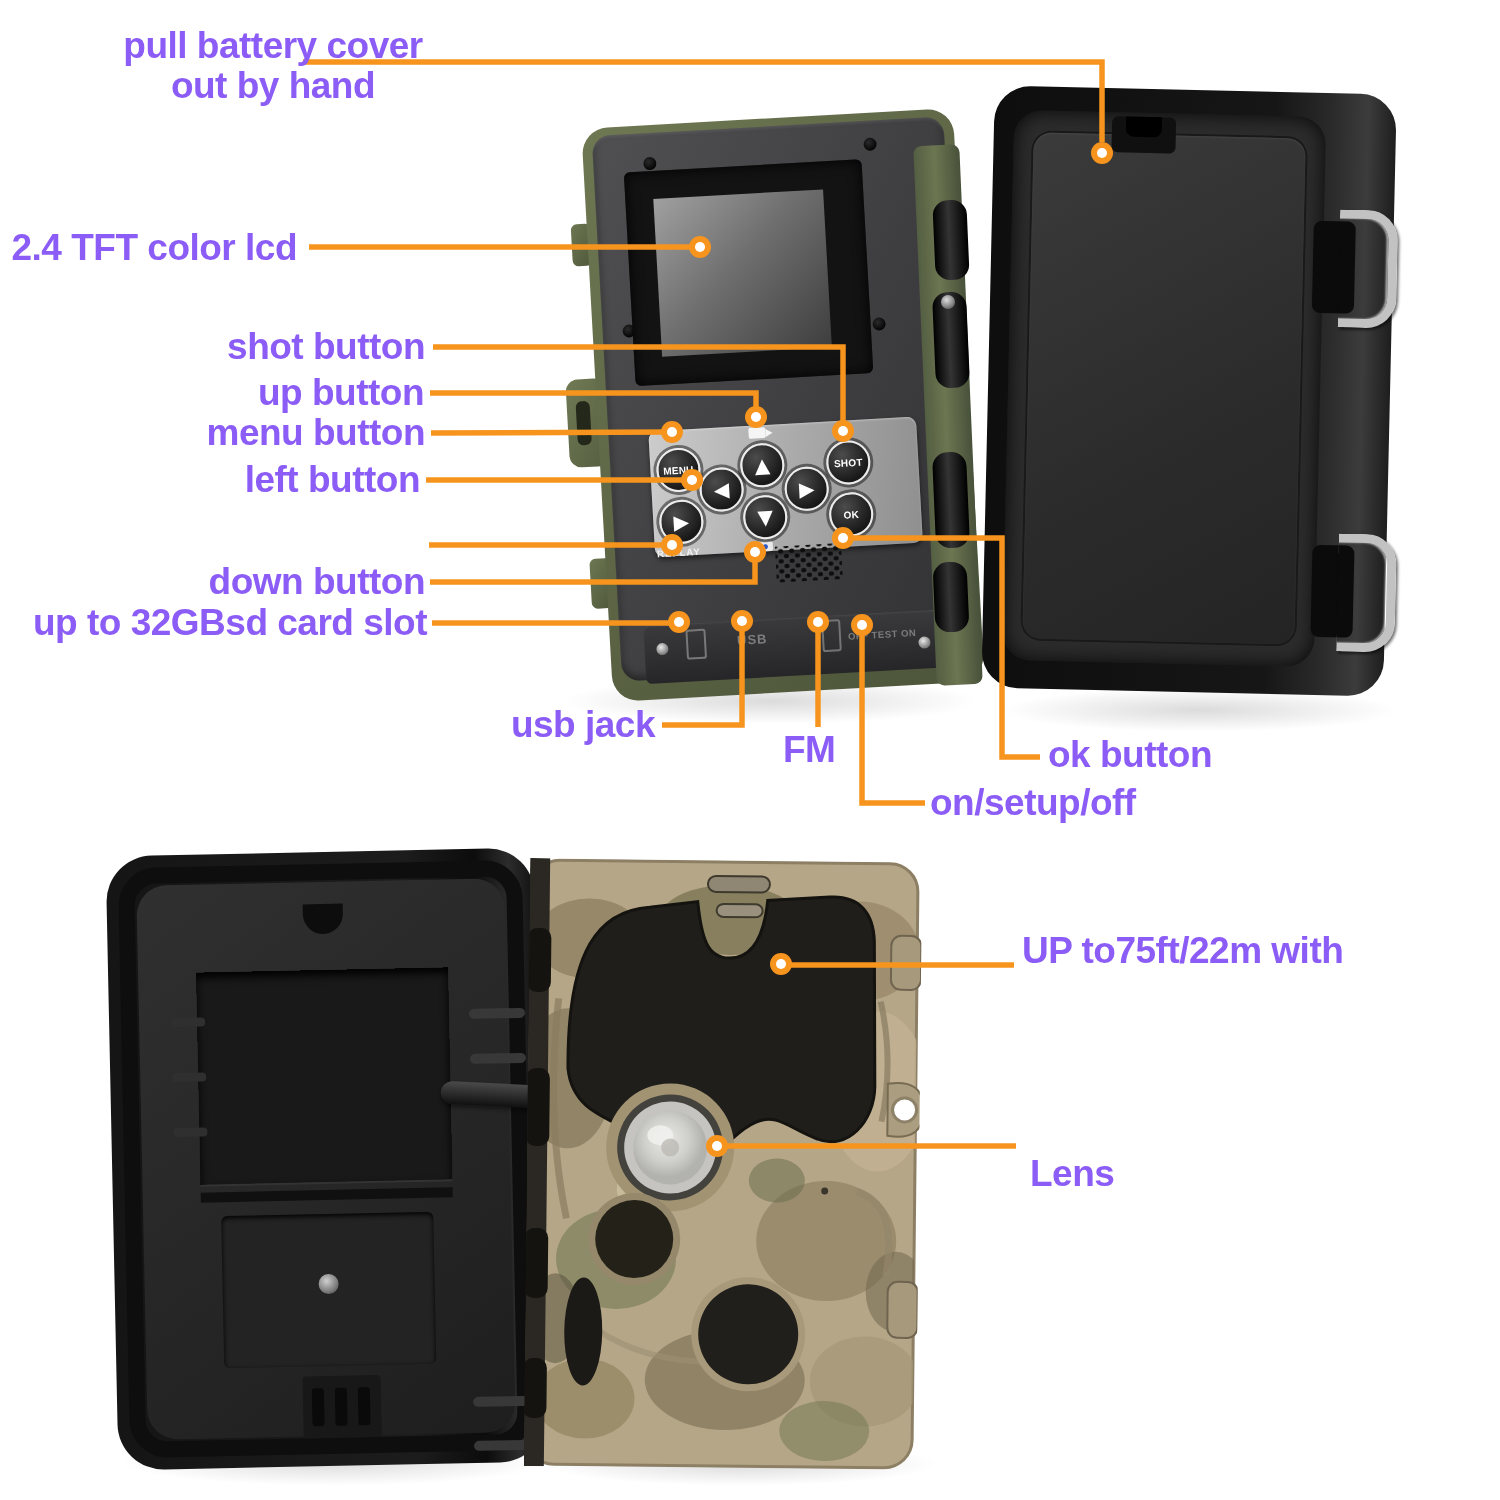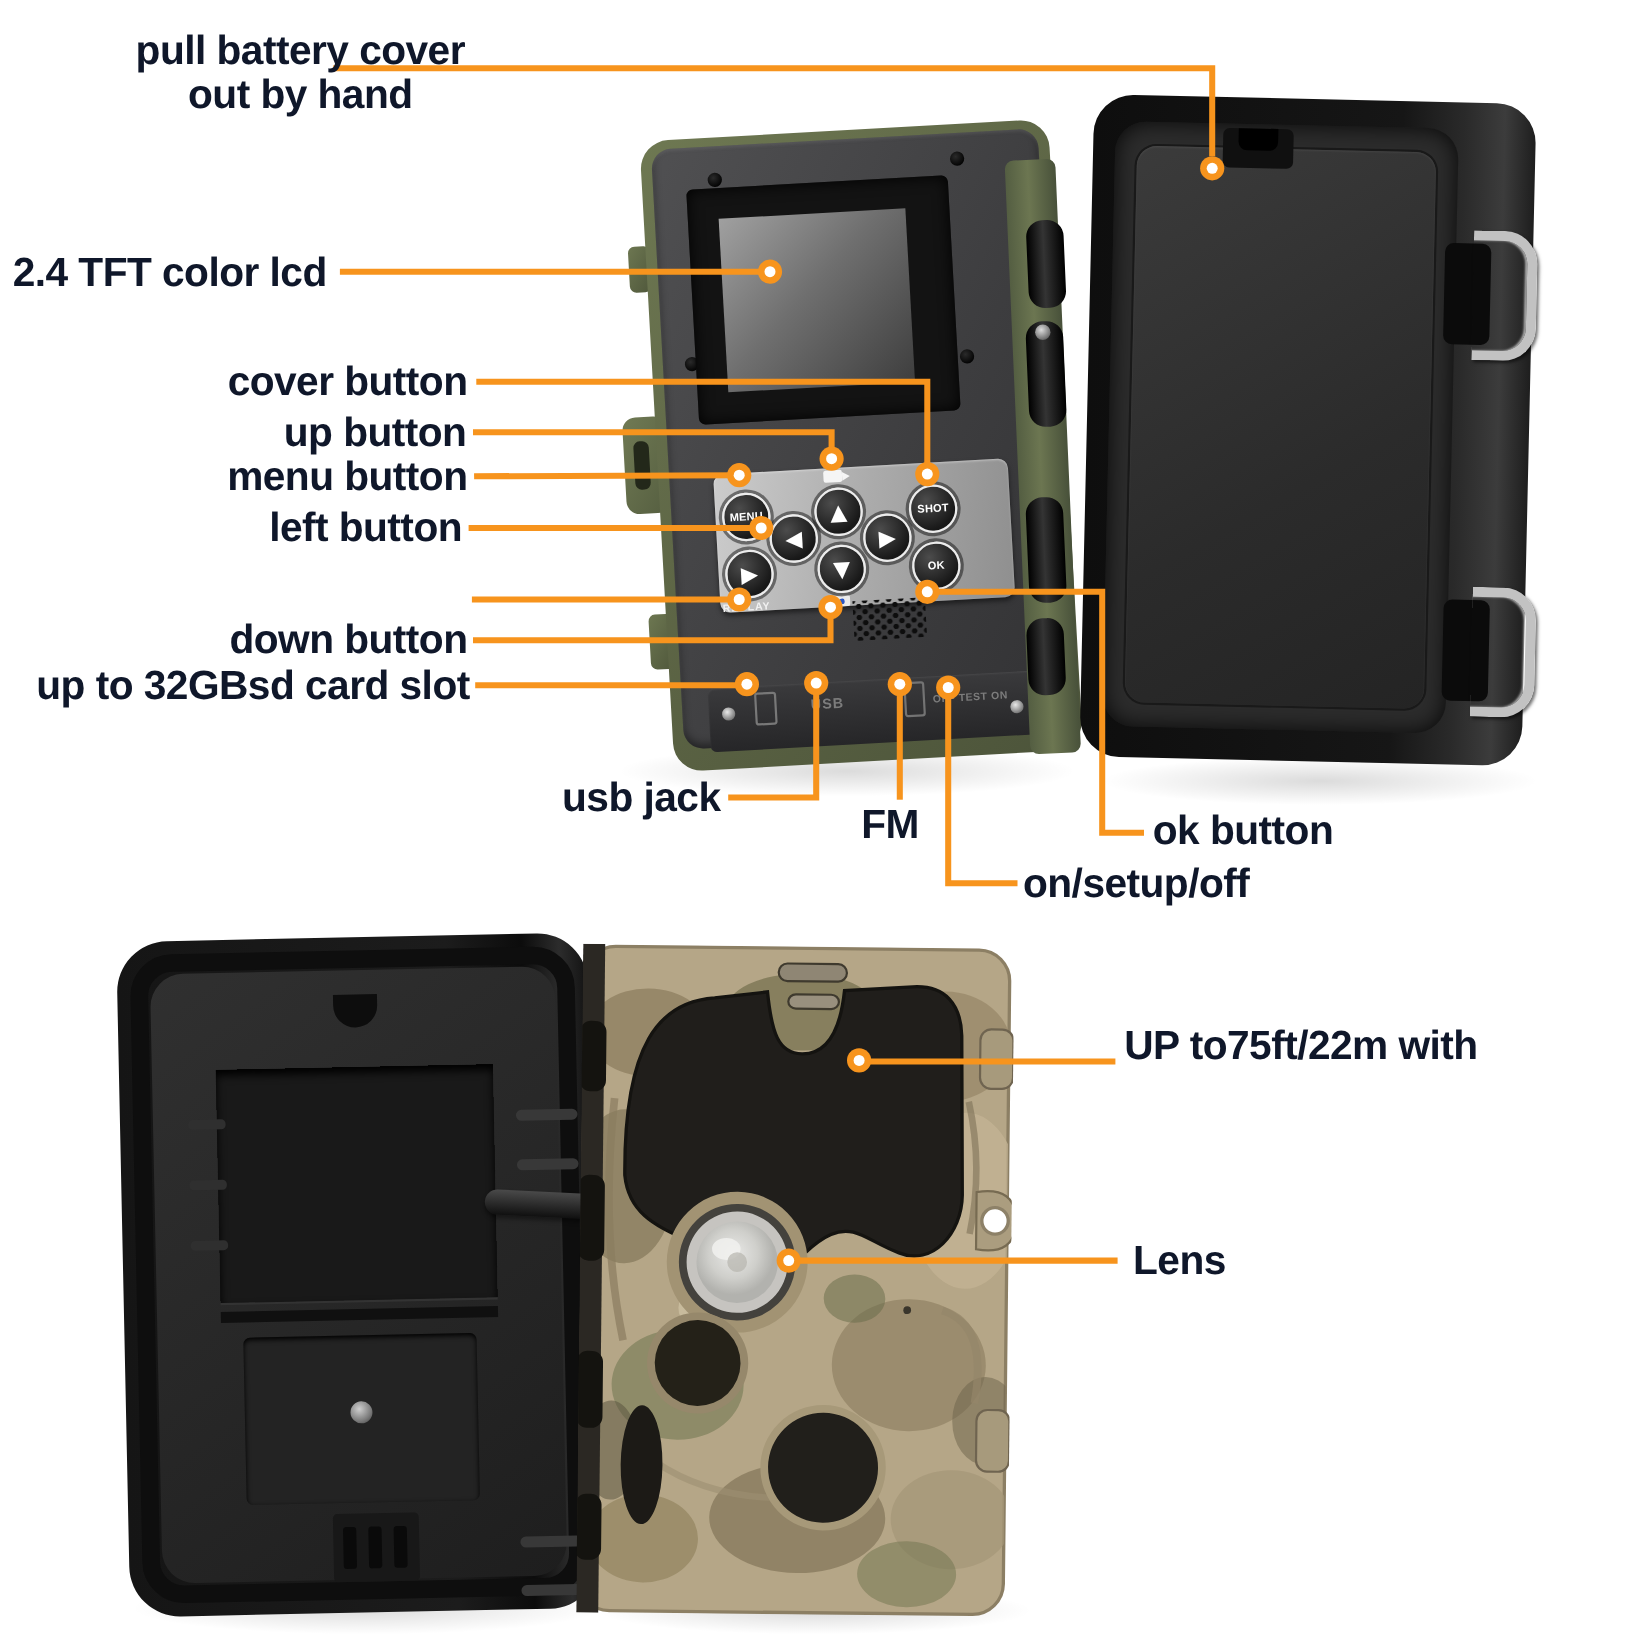--- a/index.html
+++ b/index.html
@@ -1,19 +1,19 @@
 <!DOCTYPE html>
 <html><head>
 <meta charset="utf-8">
 <style>
   html,body{margin:0;padding:0;background:#fff;}
   #canvas{position:relative;width:1500px;height:1500px;background:#ffffff;overflow:hidden;
           font-family:"Liberation Sans", sans-serif;}
   
-  .lbl{position:absolute;font-weight:bold;font-size:37px;line-height:40px;color:#0f172a;
+  .lbl{position:absolute;font-weight:bold;font-size:37px;line-height:40px;color:#8b5cf6;
        letter-spacing:-0.5px;white-space:nowrap;}
   .lbl.right-anchor{text-align:right;}
   .lbl.center{text-align:center;}
   .two-line{line-height:42px;}
   
   #ann{position:absolute;left:0;top:0;width:1500px;height:1500px;pointer-events:none;}
   #ann path{stroke:#F7941D;stroke-width:5.5;fill:none;}
   #ann .dot-o{fill:#F7941D;}
   #ann .dot-i{fill:#ffffff;}
   
@@ -333,28 +333,28 @@
       <circle class="dot-o" cx="717" cy="1146" r="11"></circle>
         <circle class="dot-i" cx="717" cy="1146" r="5"></circle>
     </g>
   </svg>
 
   <div class="lbl center" style="left:93px;top:26px;width:360px;">
     <div>pull battery cover</div>
     <div>out by hand</div>
   </div>
   <div class="lbl right-anchor" style="right:1203px;top:228px;">2.4 TFT color lcd</div>
-  <div class="lbl right-anchor" style="right:1075px;top:327px;">cover button</div>
+  <div class="lbl right-anchor" style="right:1075px;top:327px;">shot button</div>
   <div class="lbl right-anchor" style="right:1076px;top:373px;">up button</div>
   <div class="lbl right-anchor" style="right:1075px;top:413px;">menu button</div>
   <div class="lbl right-anchor" style="right:1080px;top:460px;">left button</div>
   <div class="lbl right-anchor" style="right:1075px;top:562px;">down button</div>
   <div class="lbl right-anchor" style="right:1073px;top:603px;">up to 32GBsd card slot</div>
   <div class="lbl right-anchor" style="right:845px;top:705px;">usb jack</div>
   <div class="lbl" style="left:783px;top:730px;">FM</div>
   <div class="lbl" style="left:1048px;top:735px;">ok button</div>
   <div class="lbl" style="left:930px;top:783px;">on/setup/off</div>
   <div class="lbl two-line" style="left:1022px;top:929px;line-height:44px;">
     <div>UP to75ft/22m with</div>
   </div>
-  <div class="lbl" style="left:1030px;top:1126px;">Lens</div>
+  <div class="lbl" style="left:1030px;top:1154px;">Lens</div>
 
 </div>
 
 </body></html>

